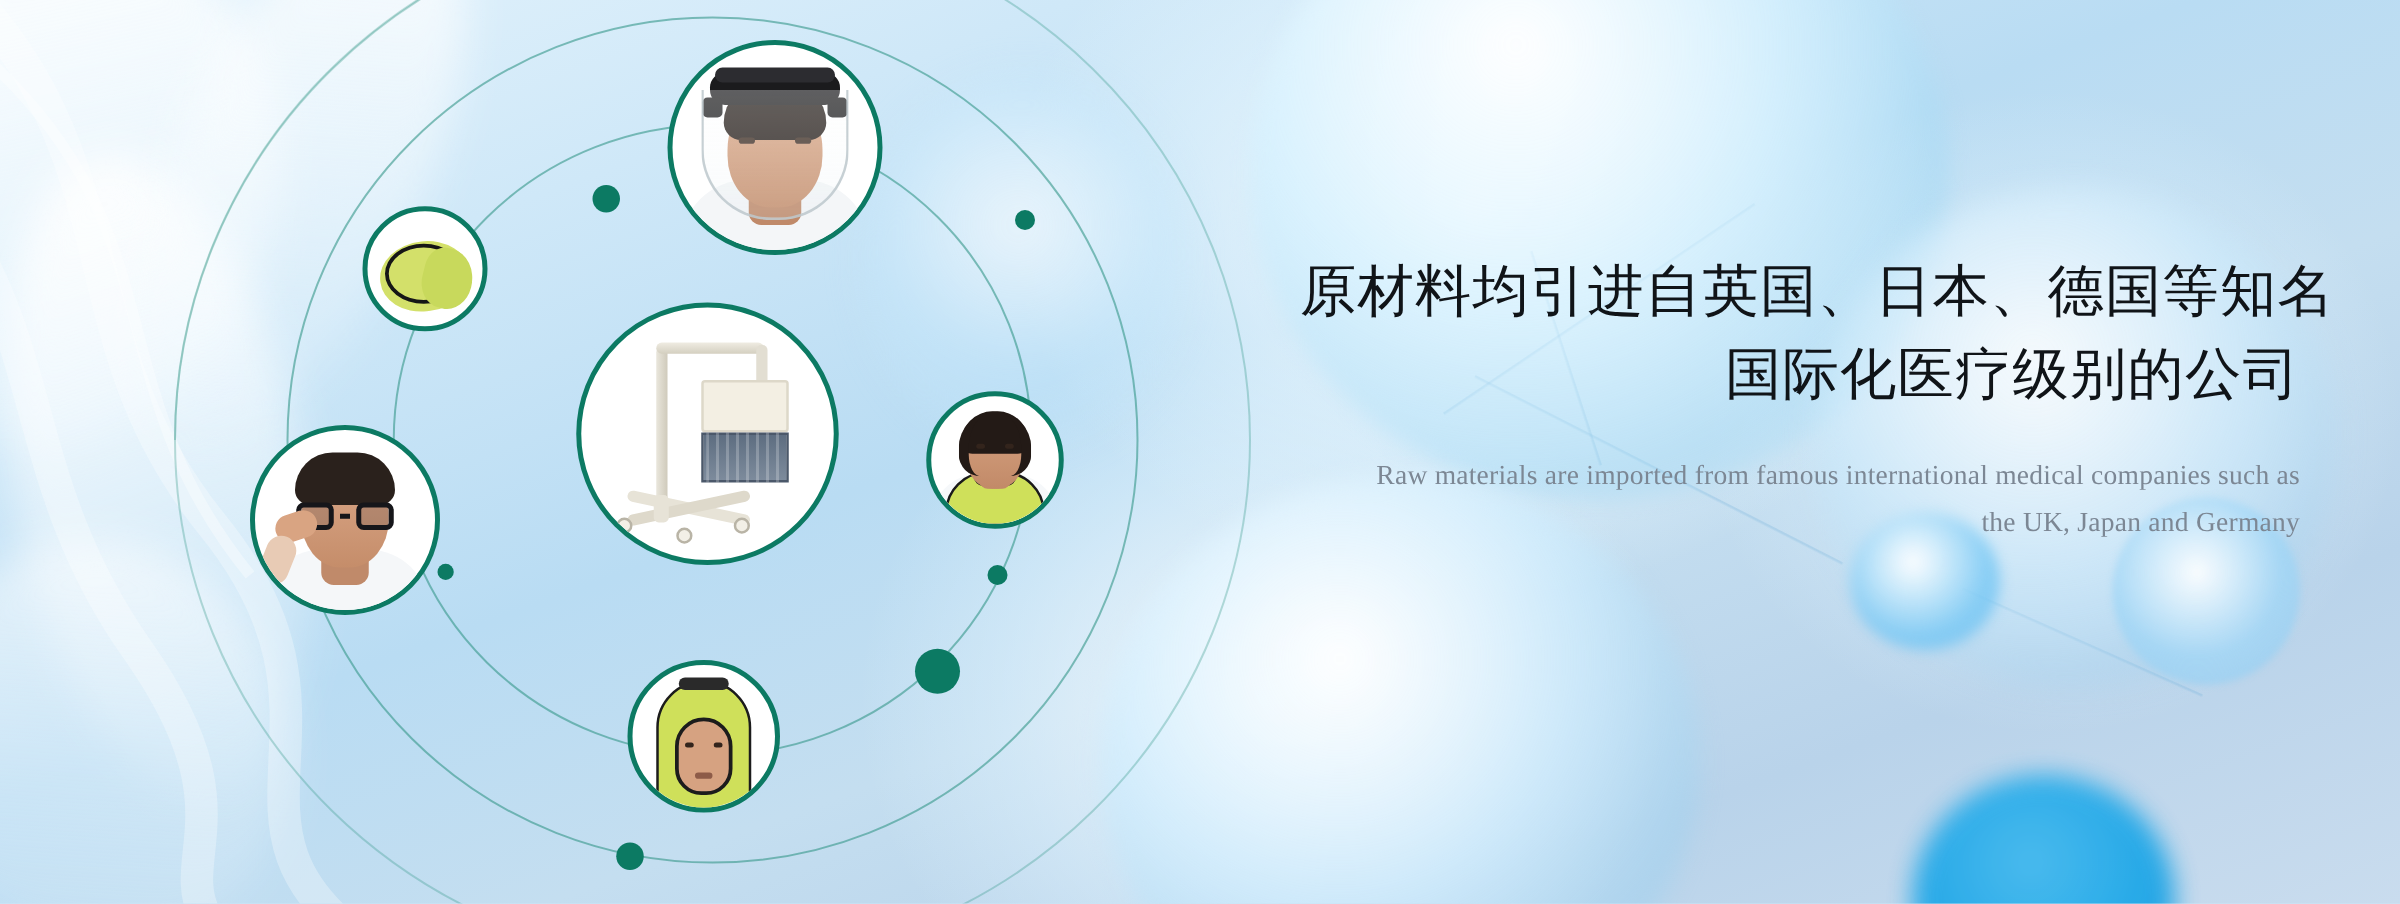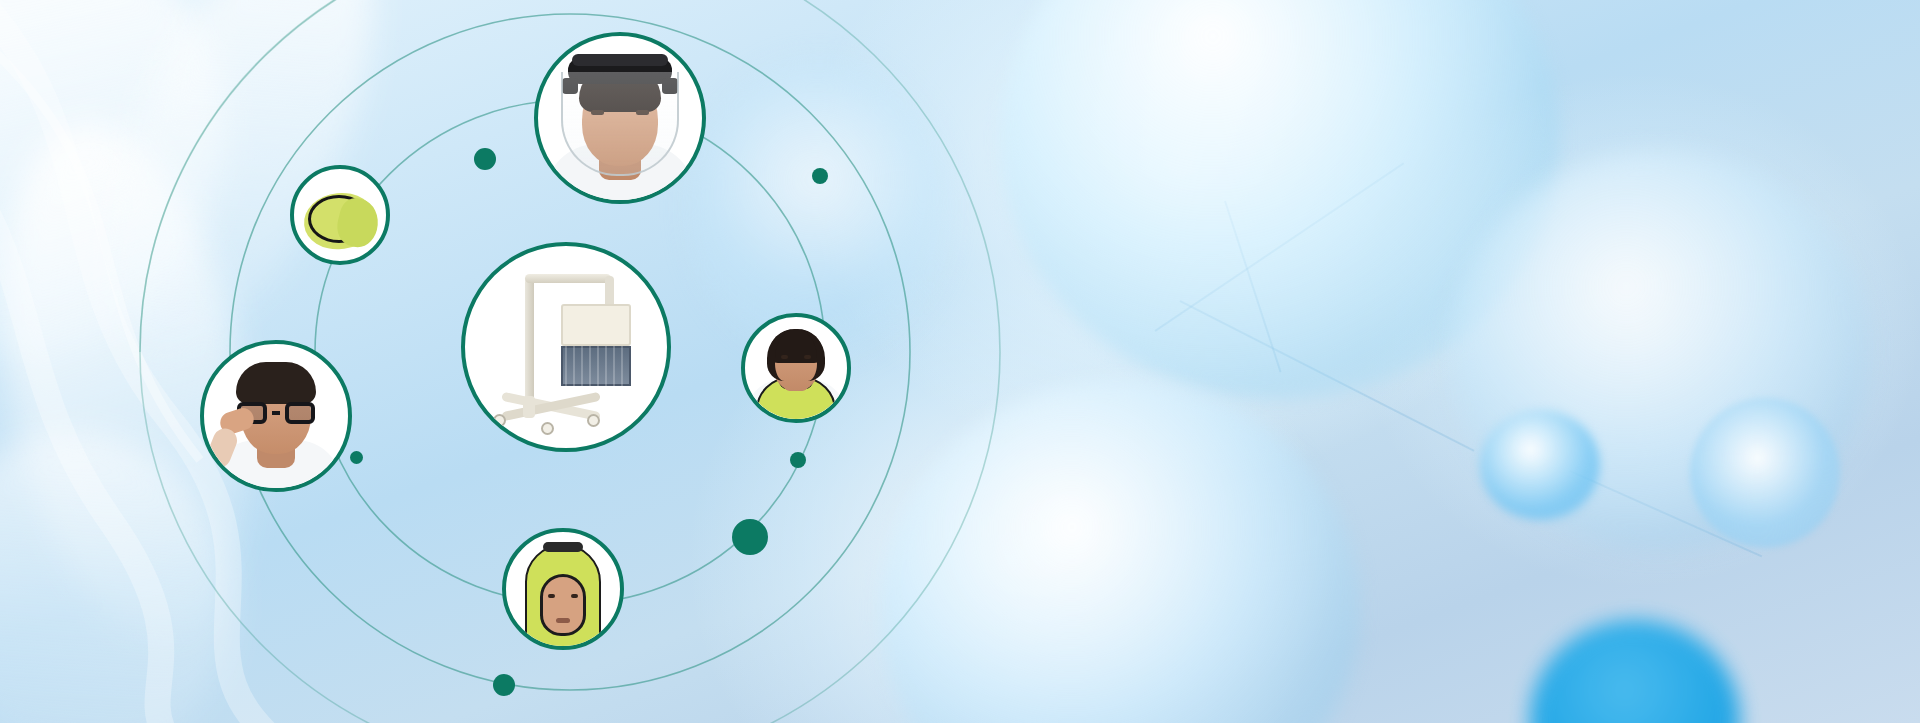--- a/index.html
+++ b/index.html
@@ -264,14 +264,22 @@
 
       <div style="position:absolute; left:50%; top:62px; transform:translateX(-50%); width:30px; display:flex; justify-content:space-between;">
         <span style="width:7px;height:4px;background:#33241c;border-radius:2px;display:block;"></span>
         <span style="width:7px;height:4px;background:#33241c;border-radius:2px;display:block;"></span>
       </div>
 
       <div style="position:absolute; left:50%; top:86px; transform:translateX(-50%); width:14px; height:5px; background:#8d5b48; border-radius:3px;"></div>
     </div>
   </div>
 
+  <div class="copy">
+    <div class="h-line">原材料均引进自英国、日本、德国等知名</div>
+    <div class="h-line second">国际化医疗级别的公司</div>
+    <div class="sub">
+      <div>Raw materials are imported from famous international medical companies such as</div>
+      <div>the UK, Japan and Germany</div>
+    </div>
+  </div>
 
 </div>
 
 </body></html>

